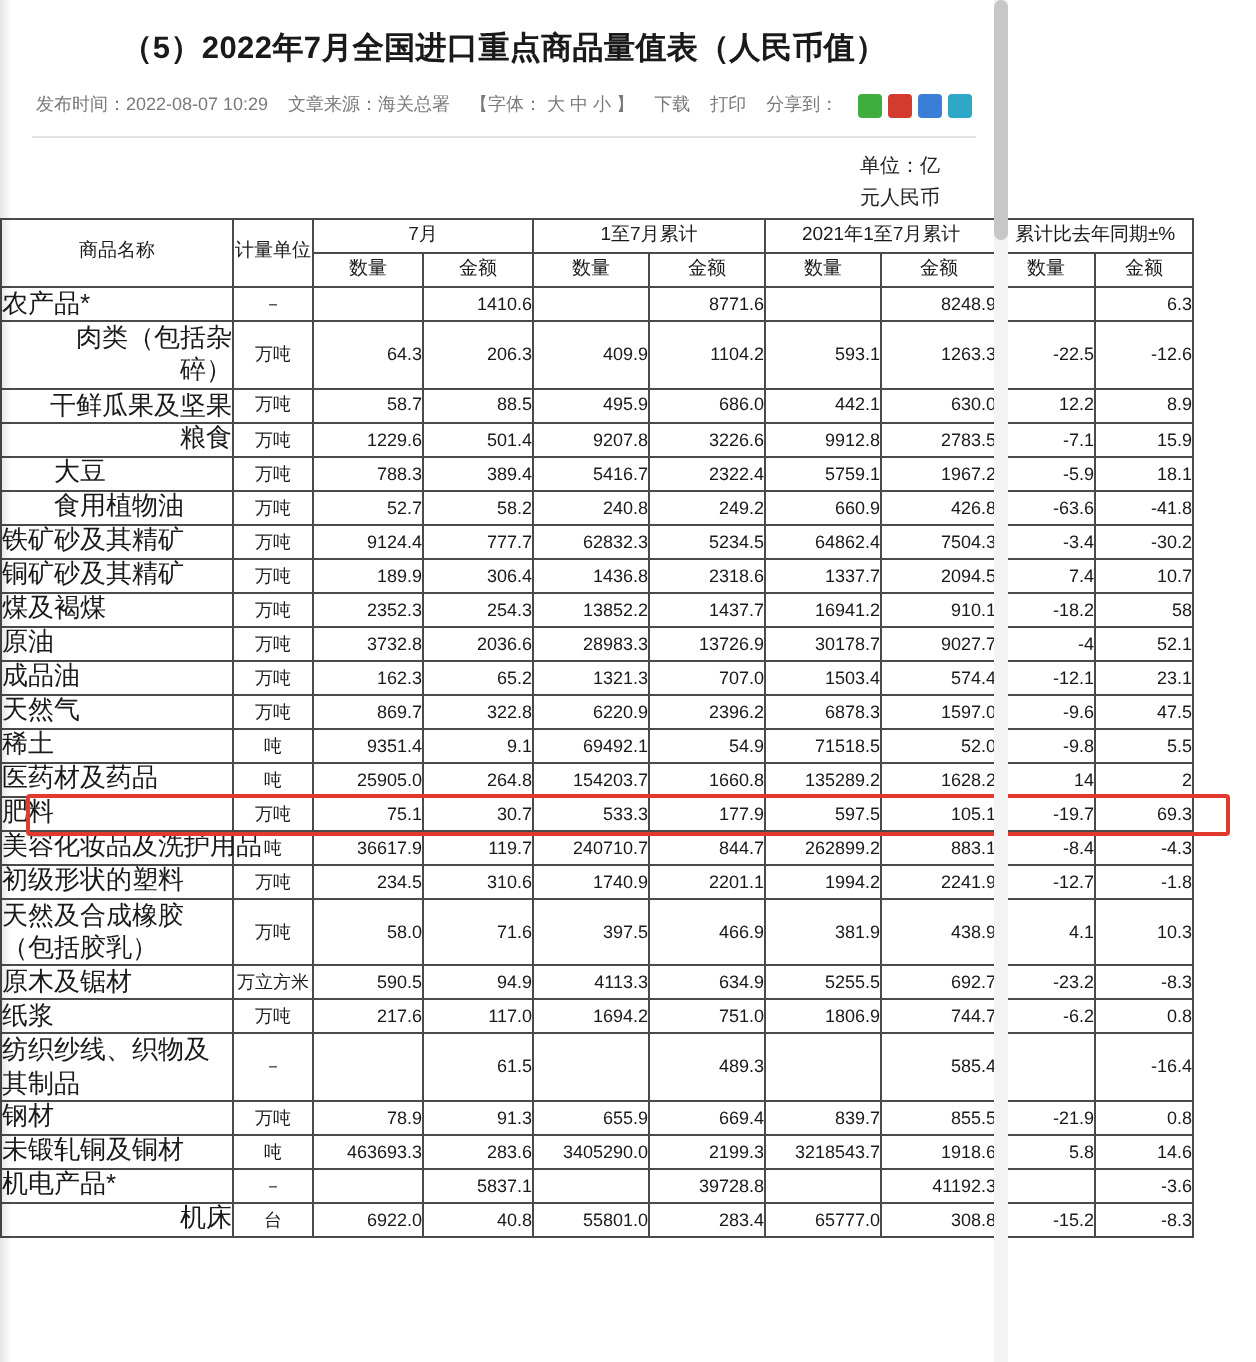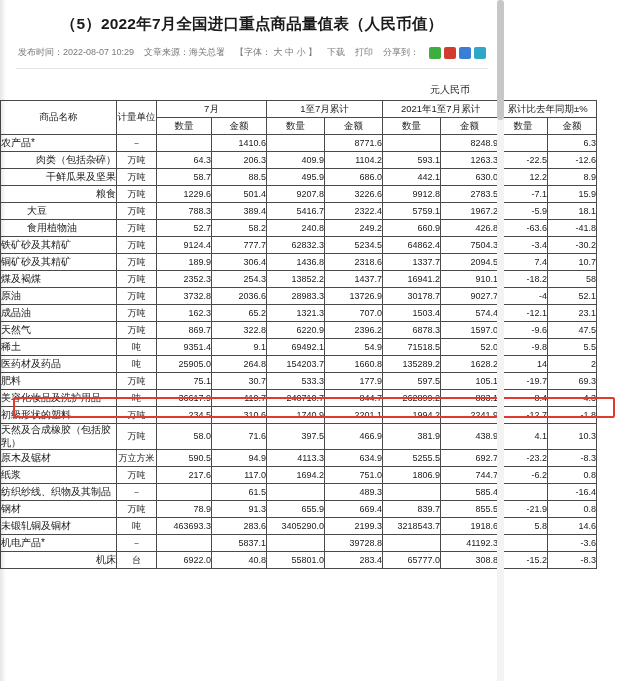--- a/index.html
+++ b/index.html
@@ -57,21 +57,21 @@
   .unit-line {
     text-align: right;
     font-size: 10px;
     color: #222;
     margin: 7px 34px 0 0;
   }
   .unit-line2 {
     text-align: right;
     font-size: 10px;
     color: #222;
-    margin: 14px 34px 3px 0;
+    margin: 2px 34px 3px 0;
   }
   table.data {
     border-collapse: collapse;
     margin: 0 auto;
     width: 596px;
     table-layout: fixed;
     font-size: 9px;
     color: #1a1a1a;
   }
   table.data th, table.data td {
@@ -83,21 +83,21 @@
   }
   table.data th {
     font-weight: normal;
     text-align: center;
   }
   .hdr-group { font-size: 9.5px; }
   .hdr-sub { font-size: 9.5px; }
   .cell-name {
     text-align: left;
     padding-left: 4px;
-    font-size: 10px;
+    font-size: 13px;
     white-space: nowrap;
     margin-top: 32px;
   }
   .cell-name.i1 { padding-left: 14px; text-align: right; }
   .cell-name.i2 { padding-left: 26px; }
   .cell-name.wrap { white-space: normal; line-height: 1.25; }
   .cell-unit { text-align: center; font-size: 9px; }
   .cell-num {
     text-align: right;
     padding-right: 5px;
@@ -150,20 +150,21 @@
     <span class="share-icons">
       <span class="sicon green"></span>
       <span class="sicon red"></span>
       <span class="sicon blue"></span>
       <span class="sicon cyan"></span>
     </span>
   </div>
 
   <div class="divider"></div>
 
+  <div class="unit-line">单位：亿</div>
   <div class="unit-line2">元人民币</div>
 
   <table class="data">
     <colgroup>
       <col style="width:116px">
       <col style="width:40px">
       <col style="width:55px">
         <col style="width:55px">
       <col style="width:58px">
         <col style="width:58px">

